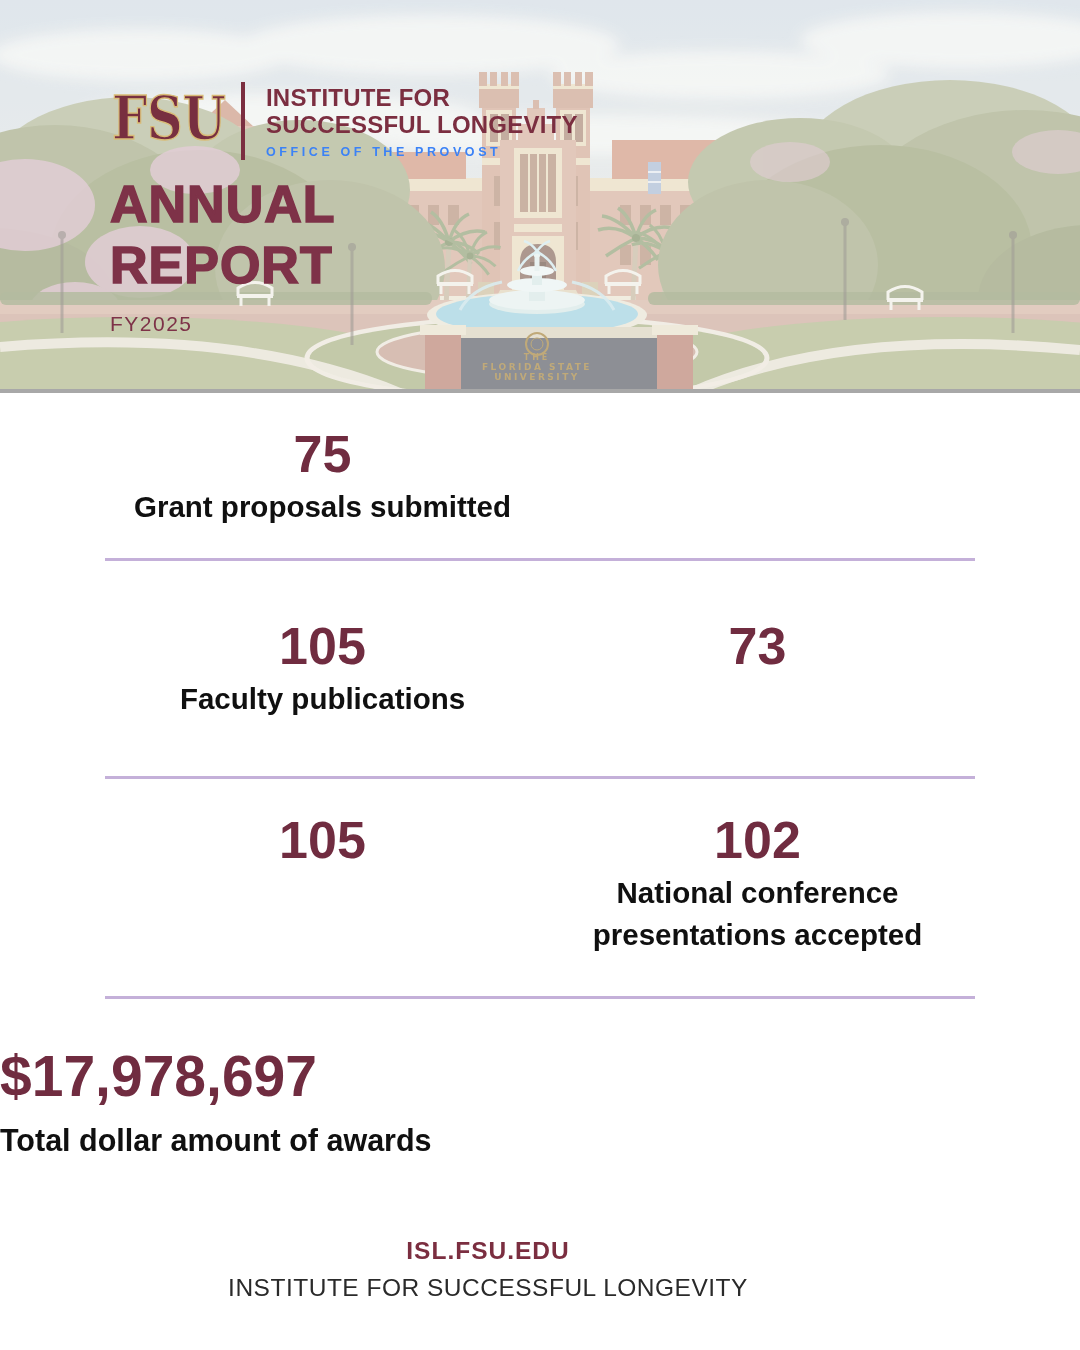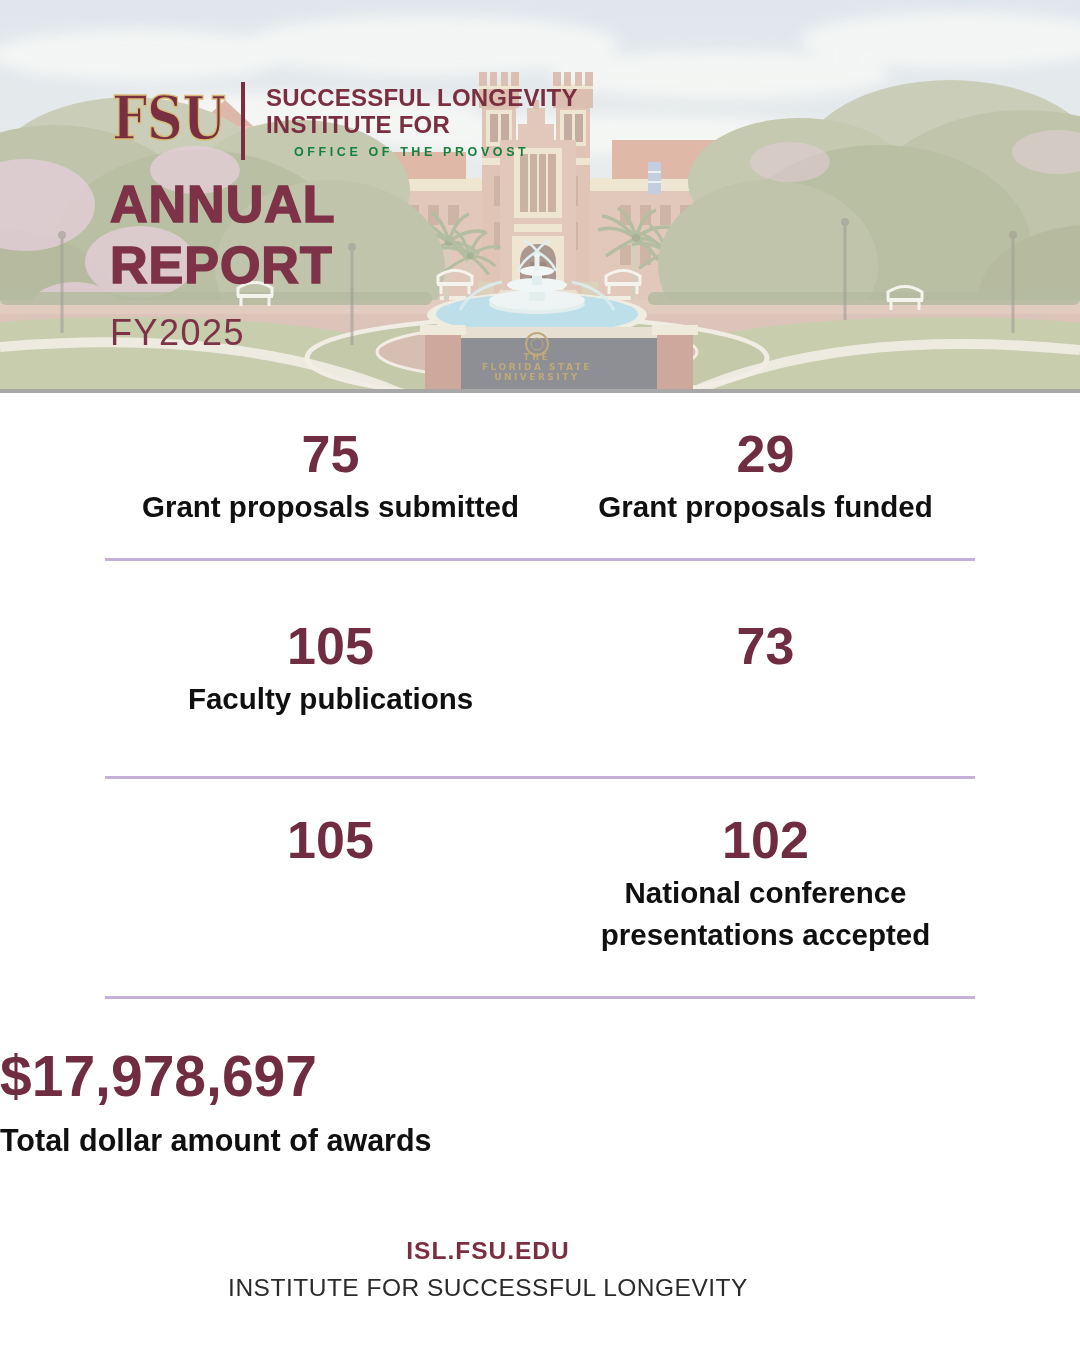--- a/index.html
+++ b/index.html
@@ -6,27 +6,27 @@
   .page{position:relative;width:1080px;height:1350px;background:#ffffff;overflow:hidden;
         font-family:"Liberation Sans",sans-serif;}
   
   .hero{position:absolute;left:0;top:0;width:1080px;height:393px;}
   .hero svg.campus{position:absolute;left:0;top:0;}
   .brand-lockup{position:absolute;left:112px;top:82px;height:80px;}
   .fsu-logo{position:absolute;left:0;top:6px;}
   .logo-divider{position:absolute;left:129px;top:0;width:4px;height:78px;background:#7b2e40;}
   .org-block{position:absolute;left:154px;top:2px;white-space:nowrap;}
   .org-line{font-size:24px;font-weight:700;color:#7b2e40;line-height:27px;letter-spacing:0.2px;}
-  .office{margin-top:7px;font-size:12.5px;font-weight:700;color:#15803d;letter-spacing:3.6px;margin-left:28px;}
+  .office{margin-top:7px;font-size:12.5px;font-weight:700;color:#3b82f6;letter-spacing:3.6px;}
   .title-block{position:absolute;left:110px;top:174px;}
   .title-line{font-size:52px;font-weight:700;color:#7e3248;line-height:61px;letter-spacing:1px;
               -webkit-text-stroke:1.6px #7e3248;}
-  .fy{margin-top:16px;font-size:36px;font-weight:400;color:#7e3248;letter-spacing:1.5px;}
+  .fy{margin-top:16px;font-size:21px;font-weight:400;color:#7e3248;letter-spacing:1.5px;}
   
-  .stat-row{position:absolute;left:113px;width:870px;display:flex;}
+  .stat-row{position:absolute;left:105px;width:870px;display:flex;}
   .stat-cell{width:435px;text-align:center;}
   .stat-value{font-size:52px;font-weight:700;color:#702c40;line-height:56px;}
   .stat-label{margin:4px auto 0;max-width:392px;font-size:29.5px;font-weight:700;color:#101010;line-height:42px;}
   .divider{position:absolute;left:105px;width:870px;height:3px;background:#c4b0d9;}
   .total-block{position:absolute;left:0;top:1044px;width:1080px;}
   .total-value{font-size:57px;font-weight:700;color:#702c40;line-height:64px;}
   .total-label{margin-top:10px;font-size:30.5px;font-weight:700;color:#101010;line-height:44px;}
   .footer-block{position:absolute;left:0;top:1236px;width:976px;text-align:center;}
   .footer-url{font-size:24.5px;font-weight:700;color:#7b2e40;letter-spacing:1px;line-height:30px;}
   .footer-org{margin-top:7px;font-size:24.5px;font-weight:400;color:#2a2a2a;letter-spacing:0.5px;line-height:30px;}
@@ -276,44 +276,40 @@
       <rect x="0" y="0" width="1080" height="393" fill="#ffffff" opacity="0.18"></rect>
       <rect x="0" y="389" width="1080" height="4" fill="#a8a8a8"></rect>
     </svg>
 
     <div class="brand-lockup">
       <svg class="fsu-logo" width="120" height="62" viewBox="0 0 120 62">
         <text x="0" y="51" font-family="'DejaVu Serif',serif" font-weight="bold" font-size="60" fill="#782F40" stroke="#d9bc77" stroke-width="1.4" textLength="114" lengthAdjust="spacingAndGlyphs">FSU</text>
       </svg>
       <div class="logo-divider"></div>
       <div class="org-block">
+        <div class="org-line">INSTITUTE FOR</div>
         <div class="org-line">SUCCESSFUL LONGEVITY</div>
-        <div class="org-line">INSTITUTE FOR</div>
         <div class="office">OFFICE OF THE PROVOST</div>
       </div>
     </div>
 
     <div class="title-block">
       <div class="title-line">ANNUAL</div>
       <div class="title-line">REPORT</div>
       <div class="fy">FY2025</div>
     </div>
   </header>
 
   <main>
 
     <section class="stat-row" style="top:426px">
       <div class="stat-cell">
         <div class="stat-value">75</div>
         <div class="stat-label">Grant proposals submitted</div>
       </div>
-      <div class="stat-cell">
-        <div class="stat-value">29</div>
-        <div class="stat-label">Grant proposals funded</div>
-      </div>
     </section>
     <div class="divider" style="top:558px"></div>
 
     <section class="stat-row" style="top:618px">
       <div class="stat-cell">
         <div class="stat-value">105</div>
         <div class="stat-label">Faculty publications</div>
       </div>
       <div class="stat-cell">
         <div class="stat-value">73</div>

